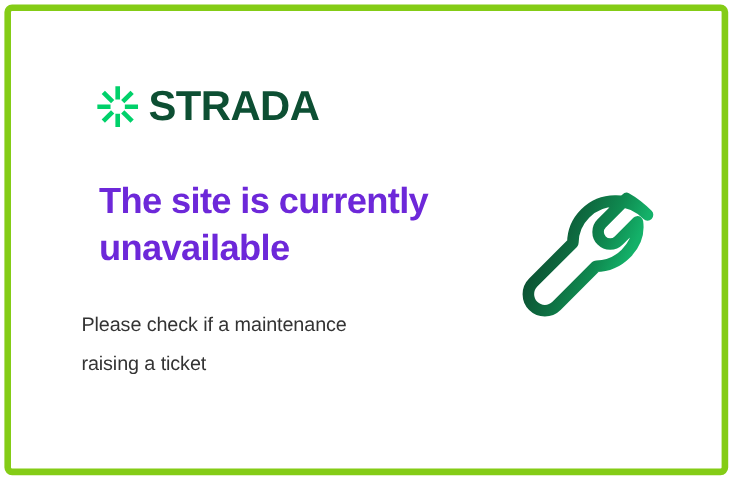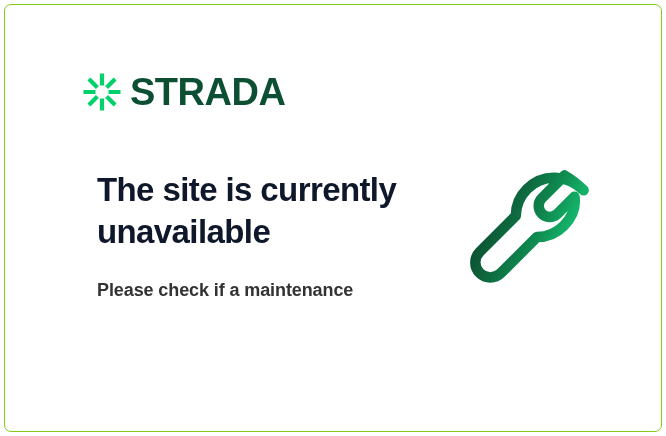--- a/index.html
+++ b/index.html
@@ -16,21 +16,21 @@
   }
 
   #maintenance-card {
     position: absolute;
     left: 4px;
     top: 4px;
     width: 658px;
     height: 428px;
     box-sizing: border-box;
     background: #ffffff;
-    border: 1px solid #84cc16;
+    border: 6px solid #84cc16;
     border-radius: 7px;
     overflow: hidden;
   }
 
   
   .brand {
     position: absolute;
     left: 78px;
     top: 68px;
     display: flex;
@@ -51,37 +51,37 @@
     line-height: 1;
     white-space: nowrap;
   }
 
   
   .headline {
     position: absolute;
     left: 80px;
     top: 152px;
     width: 340px;
-    margin: 12px;
+    margin: 0;
     font-size: 33px;
     font-weight: bold;
     line-height: 1.26;
     letter-spacing: -0.6px;
-    color: #0f172a;
+    color: #6d28d9;
   }
 
   
   .body-copy {
     position: absolute;
-    left: 92px;
+    left: 64px;
     top: 268px;
     width: 310px;
     margin: 0;
     font-size: 18px;
-    font-weight: bold;
+    font-weight: normal;
     line-height: 1.95;
     letter-spacing: -0.1px;
     color: #333333;
   }
   .body-copy span { display: block; }
 
   
   .wrench-art {
     position: absolute;
     left: 452px;
@@ -111,20 +111,21 @@
         </g>
       </svg>
     </span>
     <span class="brand-word">STRADA</span>
   </div>
 
   <h1 class="headline">The site is currently unavailable</h1>
 
   <p class="body-copy">
     <span>Please check if a maintenance</span>
+    <span>raising a ticket</span>
   </p>
 
   <div class="wrench-art">
     <span>
       <svg viewBox="0 0 160 160" xmlns="http://www.w3.org/2000/svg" aria-hidden="true">
         <defs>
           <linearGradient id="wrenchGrad" x1="0.08" y1="0.95" x2="0.92" y2="0.12">
             <stop offset="0%" stop-color="#0b4f31"></stop>
             <stop offset="35%" stop-color="#0e6b40"></stop>
             <stop offset="68%" stop-color="#0f8a50"></stop>

